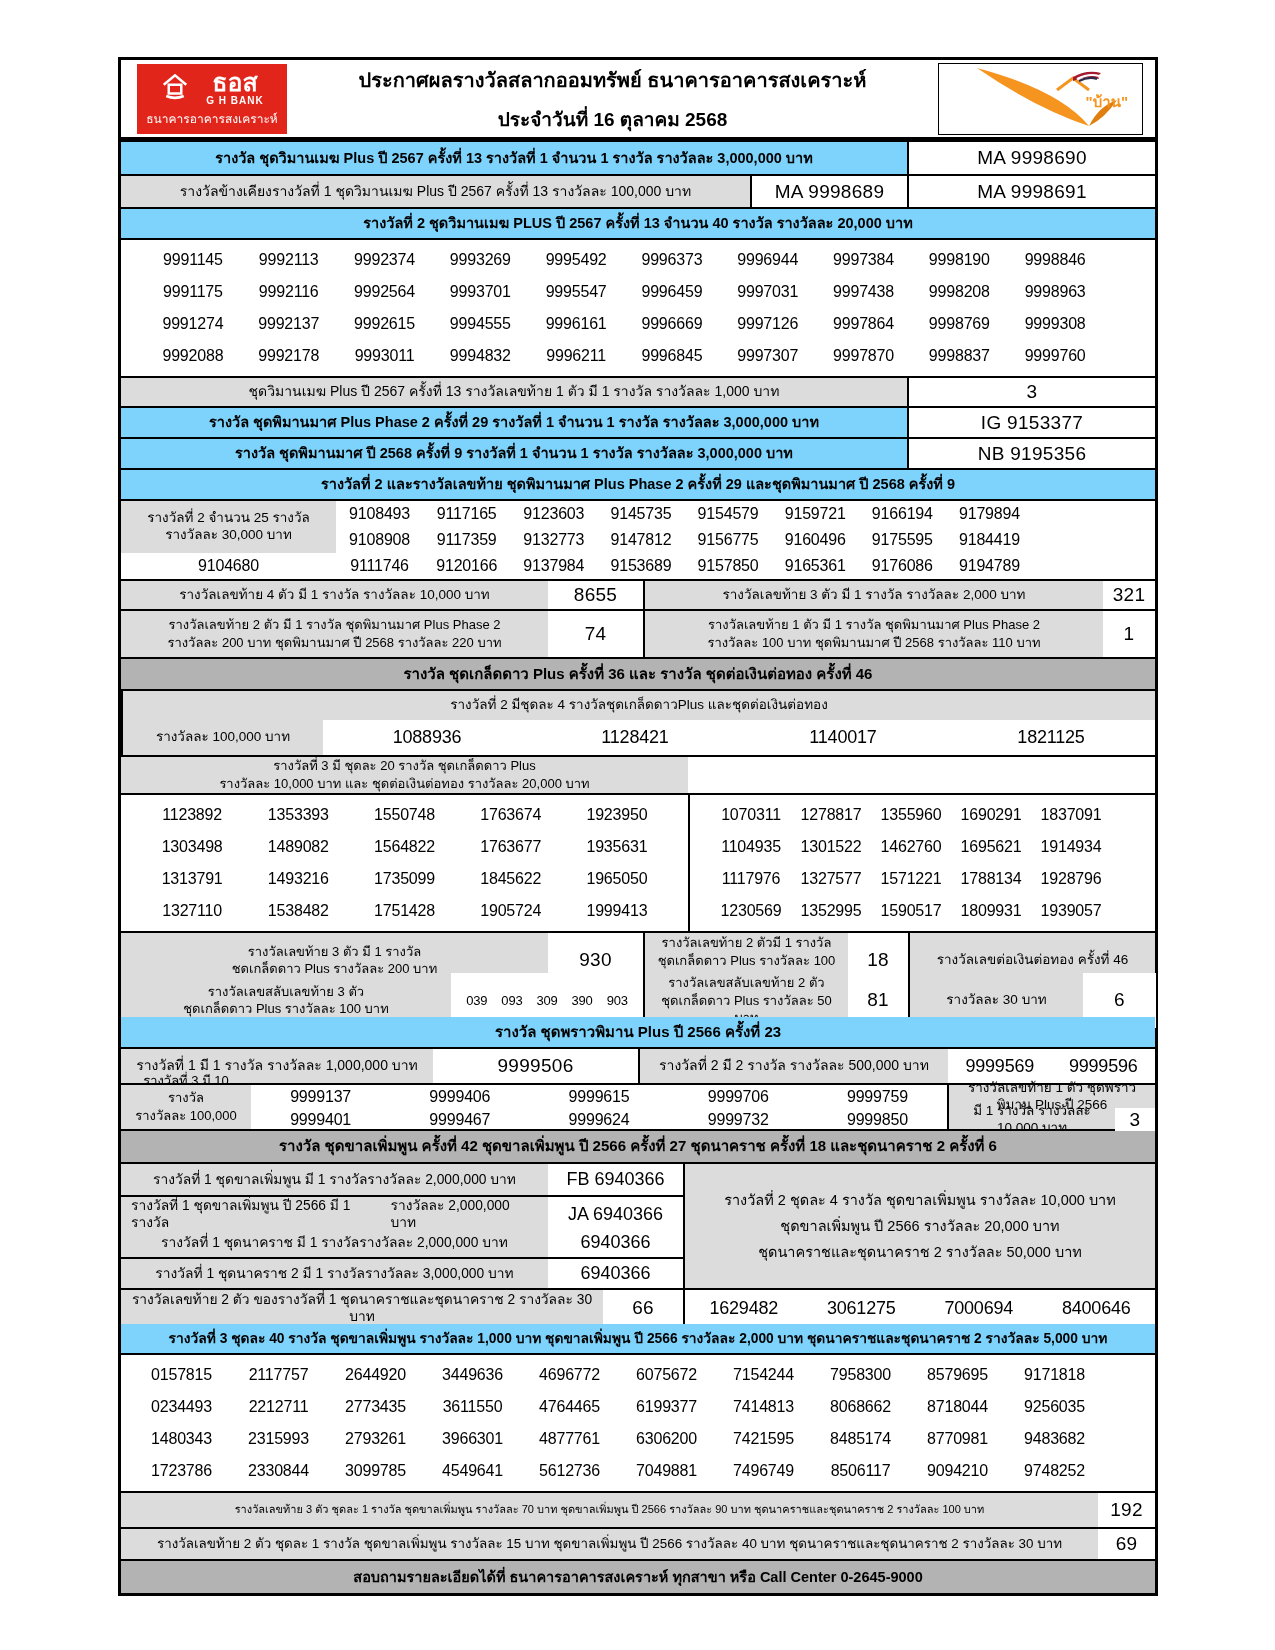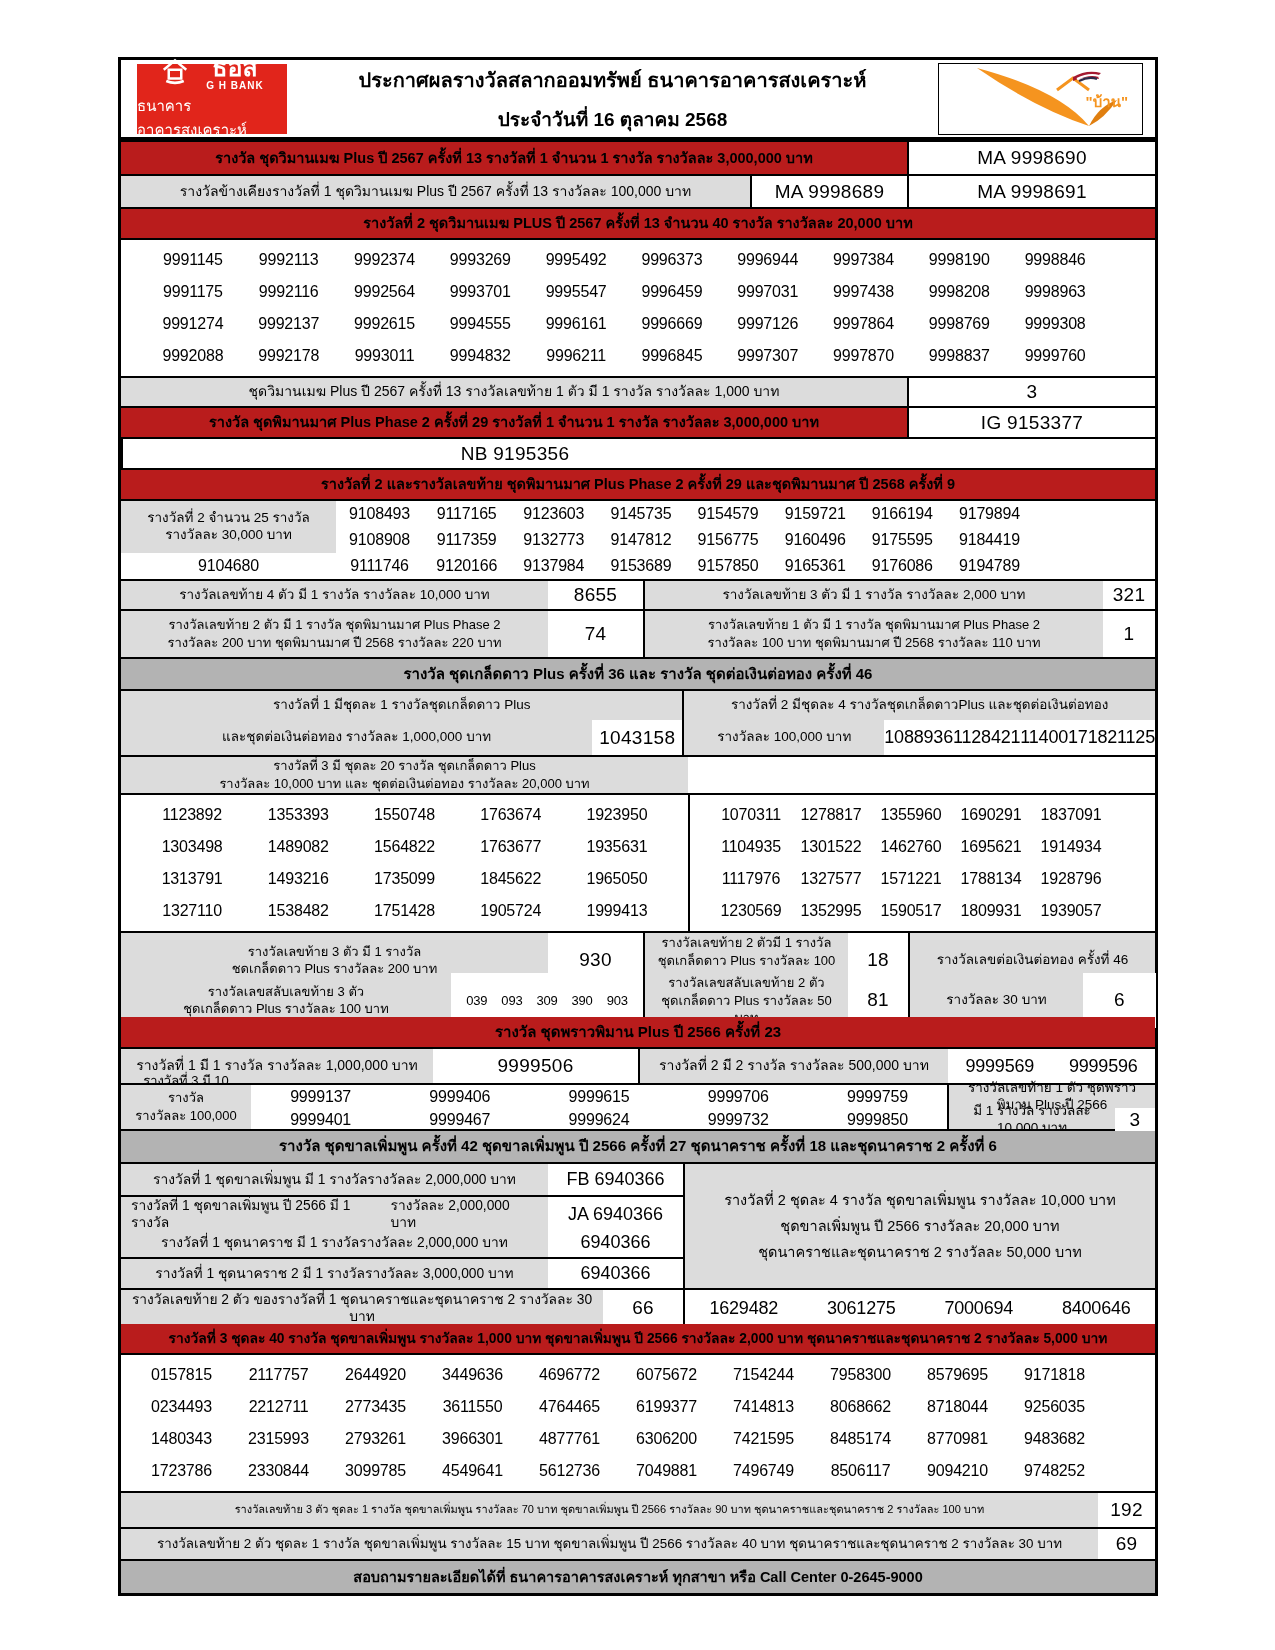--- a/index.html
+++ b/index.html
@@ -4,38 +4,38 @@
 <style>
   *{box-sizing:border-box;margin:0;padding:0}
   html,body{background:#fff}
   body{width:1275px;height:1650px;position:relative;font-family:"Liberation Sans","DejaVu Sans",sans-serif;color:#000}
   .doc{position:absolute;left:118px;top:57px;width:1040px;border:3px solid #000;background:#fff}
   .hd{height:80px;display:flex;align-items:center;border-bottom:3px solid #000;background:#fff;padding:0 10px}
   .r{display:grid;border-top:2px solid #000;align-items:stretch}
   .r:first-of-type{border-top:none}
   .flex{display:flex}
   .c{display:flex;flex-direction:column;align-items:center;justify-content:center;text-align:center;padding:1px 6px;line-height:1.25}
-  .g0{background:#b3b3b3}.g1{background:#b91c1c}.g2{background:#dcdcdc}
+  .g0{background:#b3b3b3}.g1{background:#7dd3fc}.g2{background:#dcdcdc}
   .w{background:#fff;display:flex;align-items:center;justify-content:center;text-align:center}
   .vr{border-left:2px solid #000}
   .lbl{font-size:14px}
   .sm1{font-size:13px;line-height:1.35}
   .sm2{font-size:13.5px}
   .hdr{font-size:14.5px;font-weight:bold}
   .big{font-size:19px;letter-spacing:.3px}
   .num{display:flex;align-items:center;justify-content:center;font-size:16px;letter-spacing:-.2px}
   .md{font-size:18px}
   .sm{font-size:13px}
   .cells{display:contents}
   .half{display:flex;flex-direction:column}
   .banklogo{width:150px;height:70px;background:#e1251b;color:#fff;display:flex;flex-direction:column;align-items:center;justify-content:center;margin-left:6px}
   .banktop{display:flex;align-items:center;gap:16px}
   .bankabbr{font-size:25px;font-weight:bold;line-height:1}
   .banken{font-size:10px;font-weight:bold;letter-spacing:1px}
-  .bankth{font-size:15px;margin-top:3px}
+  .bankth{font-size:12px;margin-top:3px}
   .titles{flex:1;display:flex;flex-direction:column;align-items:center;justify-content:center;gap:8px}
   .t1{font-size:20px;font-weight:bold}
   .t2{font-size:19px;font-weight:bold}
   .slogan{width:205px;height:72px;border:1px solid #000;position:relative;background:#fff;overflow:hidden;margin-right:2px}
   .slogan .txt{position:absolute;right:14px;top:26px;color:#f5941f;font-size:15px;font-weight:bold}
   .shuffles{display:flex;gap:14px;align-items:flex-start;justify-content:center}
   .sub{display:grid;grid-template-columns:427px 1fr;border-top:2px solid #000}
   .sub:first-child{border-top:none}
   .spread{flex-direction:row;padding:0 10px;text-align:left}
 </style>
@@ -96,20 +96,21 @@
   <div class="r" style="grid-template-columns:1fr 248px;height:30px">
     <div class="c g2 lbl">ชุดวิมานเมฆ Plus ปี 2567 ครั้งที่ 13 รางวัลเลขท้าย 1 ตัว มี 1 รางวัล รางวัลละ 1,000 บาท</div>
     <div class="w vr big">3</div>
   </div>
 
   <div class="r" style="grid-template-columns:1fr 248px;height:31px">
     <div class="c g1 hdr">รางวัล ชุดพิมานมาศ Plus Phase 2  ครั้งที่ 29 รางวัลที่ 1 จำนวน 1 รางวัล รางวัลละ 3,000,000 บาท</div>
     <div class="w vr big">IG 9153377</div>
   </div>
   <div class="r" style="grid-template-columns:1fr 248px;height:31px">
+    <div class="c g1 hdr">รางวัล ชุดพิมานมาศ ปี 2568 ครั้งที่ 9 รางวัลที่ 1 จำนวน 1 รางวัล รางวัลละ 3,000,000 บาท</div>
     <div class="w vr big">NB 9195356</div>
   </div>
   <div class="r" style="height:31px">
     <div class="c g1 hdr">รางวัลที่ 2 และรางวัลเลขท้าย ชุดพิมานมาศ Plus Phase 2  ครั้งที่ 29 และชุดพิมานมาศ ปี 2568 ครั้งที่ 9</div>
   </div>
   <div class="r" style="grid-template-columns:215px repeat(8,1fr);grid-auto-rows:26px;padding-right:122px">
     <div class="c g2 sm2" style="grid-row:1/3;grid-column:1">
       <div>รางวัลที่ 2  จำนวน 25 รางวัล</div>
       <div>รางวัลละ 30,000 บาท</div>
     </div>
@@ -132,27 +133,20 @@
       <div>รางวัลเลขท้าย 1 ตัว มี 1 รางวัล ชุดพิมานมาศ Plus Phase 2</div>
       <div>รางวัลละ 100 บาท ชุดพิมานมาศ ปี 2568 รางวัลละ 110 บาท</div>
     </div>
     <div class="w big">1</div>
   </div>
 
   <div class="r" style="height:32px">
     <div class="c g0" style="font-size:15px;font-weight:bold">รางวัล ชุดเกล็ดดาว Plus ครั้งที่ 36  และ รางวัล ชุดต่อเงินต่อทอง ครั้งที่ 46</div>
   </div>
   <div class="r flex" style="height:66px">
-    <div class="half g2" style="width:567px">
-      <div class="c sm2" style="height:30px">รางวัลที่ 1 มีชุดละ 1 รางวัลชุดเกล็ดดาว Plus</div>
-      <div class="flex" style="height:36px">
-        <div class="c sm2" style="flex:1">และชุดต่อเงินต่อทอง รางวัลละ 1,000,000 บาท</div>
-        <div class="w big" style="width:90px">1043158</div>
-      </div>
-    </div>
     <div class="half g2 vr" style="flex:1">
       <div class="c sm2" style="height:30px">รางวัลที่ 2 มีชุดละ 4 รางวัลชุดเกล็ดดาวPlus และชุดต่อเงินต่อทอง</div>
       <div class="flex" style="height:36px">
         <div class="c sm2" style="width:200px">รางวัลละ 100,000 บาท</div>
         <div class="w" style="flex:1;display:grid;grid-template-columns:repeat(4,1fr)">
           <div class="cells"><div class="num md">1088936</div><div class="num md">1128421</div><div class="num md">1140017</div><div class="num md">1821125</div></div>
         </div>
       </div>
     </div>
   </div>

